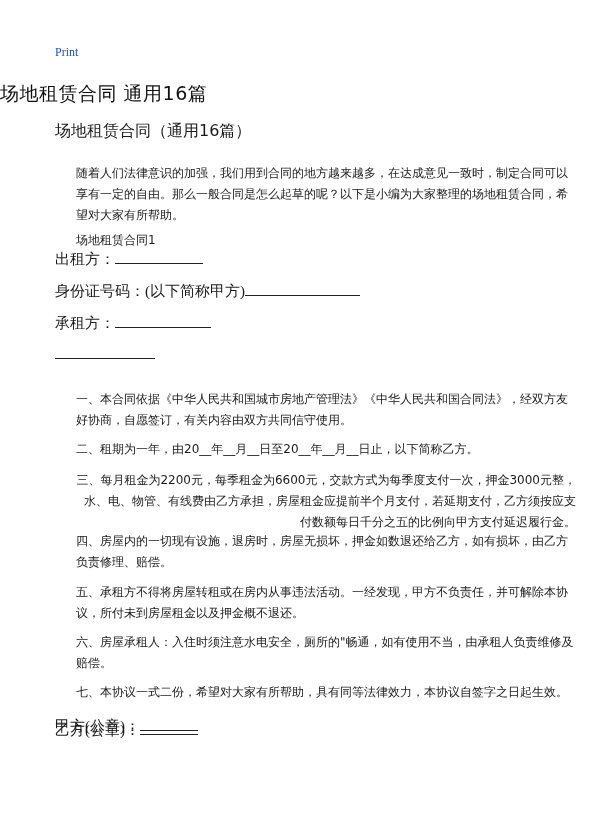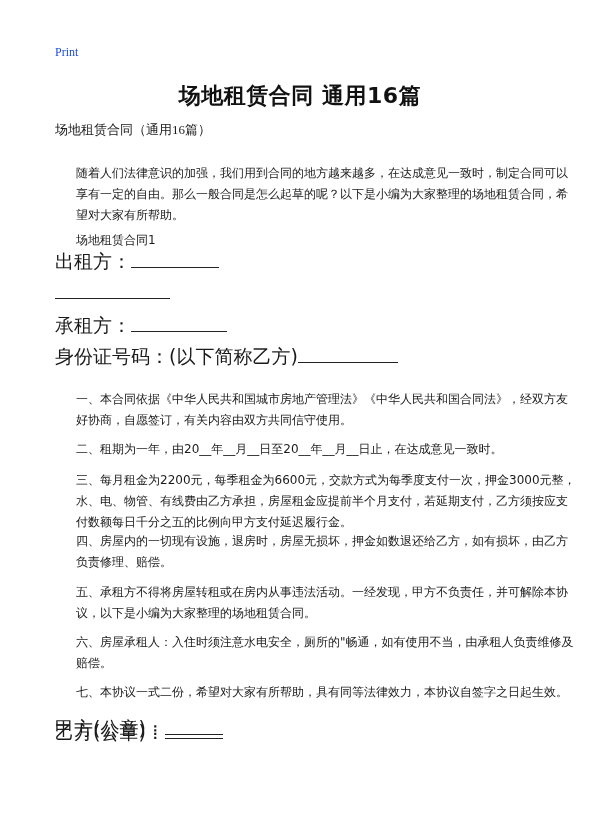--- a/index.html
+++ b/index.html
@@ -8,61 +8,61 @@
       font-family: "DejaVu Sans", "Liberation Sans", sans-serif;
       color: #1a1a1a;
     }
     .print-label {
       position: absolute; left: 55px; top: 45px;
       font-family: "Liberation Serif", "DejaVu Serif", serif;
       font-size: 12px; color: #1d4ed8;
     }
     .doc-title {
       position: absolute; left: 0; width: 600px; top: 81px;
-      text-align: center; font-size: 22px; font-weight: bold; color: #111;
+      font-size: 19px; font-weight: normal; color: #111;
       letter-spacing: 0.5px;
     }
-    .doc-subtitle { position: absolute; left: 55px; top: 121px; font-size: 13px; font-family: Liberation Serif, serif; }
+    .doc-subtitle { position: absolute; left: 55px; top: 121px; font-size: 16px; }
     .p {
       position: absolute; left: 61px; width: 500px;
       font-size: 12px; line-height: 21px; margin: 15px;
     }
     .section-heading { font-weight: normal; }
-    .field { position: absolute; left: 55px; font-size: 19px; white-space: nowrap; }
+    .field { position: absolute; left: 55px; font-size: 15px; white-space: nowrap; font-family: Liberation Serif, serif; }
     .blank { display: inline-block; border-bottom: 1px solid #222; height: 14px; vertical-align: baseline; }
   </style>
 </head>
 <body>
 
 <div class="print-label">Print</div>
 <div class="doc-title">场地租赁合同 通用16篇</div>
 <div class="doc-subtitle">场地租赁合同（通用16篇）</div>
 
 <p class="p" style="top:148px;">随着人们法律意识的加强，我们用到合同的地方越来越多，在达成意见一致时，制定合同可以享有一定的自由。那么一般合同是怎么起草的呢？以下是小编为大家整理的场地租赁合同，希望对大家有所帮助。</p>
 
 <p class="p section-heading" style="top:215px;">场地租赁合同1</p>
 
 <div class="field" style="top:249px;">
   <span>出租方：</span><span class="blank" style="width:88px;"></span>
 </div>
 <div class="field" style="top:281px;">
-  <span class="blank" style="width:115px;"></span>
+  <span>身份证号码：(以下简称甲方)</span><span class="blank" style="width:115px;"></span>
 </div>
 <div class="field" style="top:313px;">
   <span>承租方：</span><span class="blank" style="width:96px;"></span>
 </div>
 <div class="field" style="top:344px;">
-  <span>身份证号码：(以下简称乙方)</span><span class="blank" style="width:100px;"></span>
+  <span class="blank" style="width:100px;"></span>
 </div>
 
 <p class="p" style="top:374px;">一、本合同依据《中华人民共和国城市房地产管理法》《中华人民共和国合同法》，经双方友好协商，自愿签订，有关内容由双方共同信守使用。</p>
-<p class="p" style="top:424px;">二、租期为一年，由20__年__月__日至20__年__月__日止，在达成意见一致时。</p>
-<p class="p" style="top:455px;">三、每月租金为2200元，每季租金为6600元，交款方式为每季度支付一次，押金3000元整，水、电、物管、有线费由乙方承担，房屋租金应提前半个月支付，若延期支付，乙方须按应支付数额每日千分之五的比例向甲方支付延迟履行金。</p>
+<p class="p" style="top:424px;">二、租期为一年，由20__年__月__日至20__年__月__日止，以下简称乙方。</p>
+<p class="p" style="top:455px;text-align:right;">三、每月租金为2200元，每季租金为6600元，交款方式为每季度支付一次，押金3000元整，水、电、物管、有线费由乙方承担，房屋租金应提前半个月支付，若延期支付，乙方须按应支付数额每日千分之五的比例向甲方支付延迟履行金。</p>
 <p class="p" style="top:516px;">四、房屋内的一切现有设施，退房时，房屋无损坏，押金如数退还给乙方，如有损坏，由乙方负责修理、赔偿。</p>
-<p class="p" style="top:567px;">五、承租方不得将房屋转租或在房内从事违法活动。一经发现，甲方不负责任，并可解除本协议，以下是小编为大家整理的场地租赁合同。</p>
+<p class="p" style="top:567px;">五、承租方不得将房屋转租或在房内从事违法活动。一经发现，甲方不负责任，并可解除本协议，所付未到房屋租金以及押金概不退还。</p>
 <p class="p" style="top:617px;">六、房屋承租人：入住时须注意水电安全，厕所的"畅通，如有使用不当，由承租人负责维修及赔偿。</p>
 <p class="p" style="top:667px;">七、本协议一式二份，希望对大家有所帮助，具有同等法律效力，本协议自签字之日起生效。</p>
 
 <div class="field" style="top:716px;">
   <span>甲方(公章)：</span><span class="blank" style="width:58px;"></span>
 </div>
 <div class="field" style="top:720px;text-align:right;">
   <span>乙方(公章)：</span><span class="blank" style="width:58px;"></span>
 </div>
 

